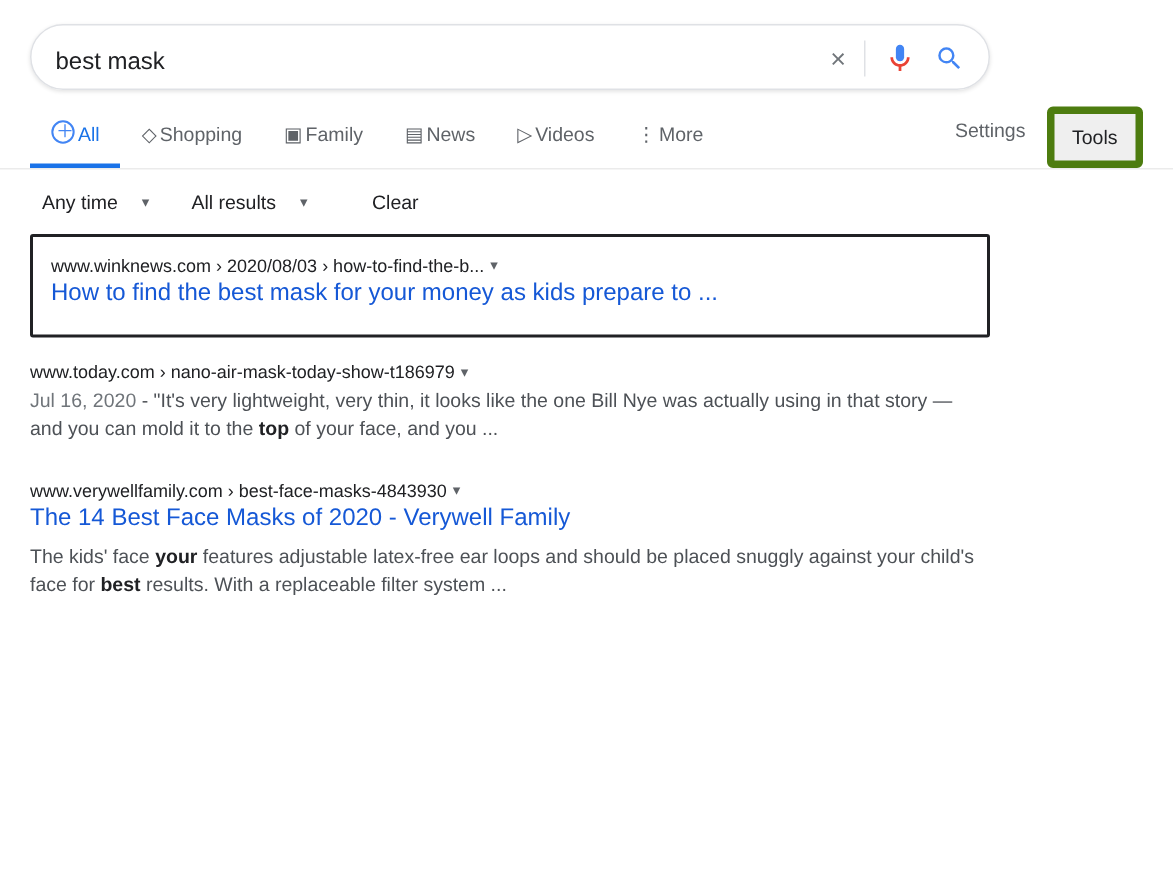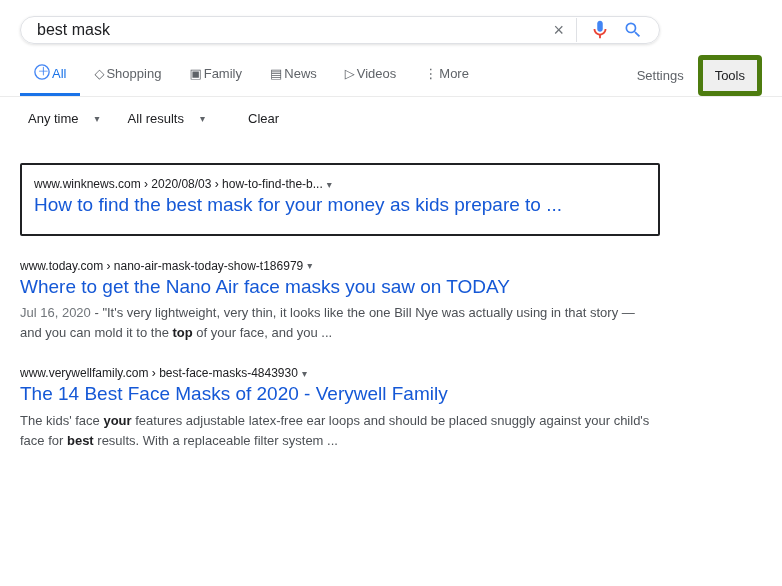--- a/index.html
+++ b/index.html
@@ -11,26 +11,26 @@
     }
 
     
     .search-bar-container {
       padding: 16px 20px 10px 20px;
       display: flex;
       align-items: center;
     }
     .search-bar {
       display: flex;
-      align-items: center;
+      align-items: flex-end;
       border: 1px solid #dfe1e5;
       border-radius: 24px;
       padding: 8px 16px;
       width: 640px;
-      height: 28px;
+      height: 44px;
       box-shadow: 0 1px 3px rgba(0,0,0,0.12);
     }
     .search-input {
       border: none;
       outline: none;
       font-size: 16px;
       flex: 1;
       color: #202124;
     }
     .search-icons {
@@ -72,21 +72,20 @@
     .nav-tab.active {
       color: #1a73e8;
       border-bottom: 3px solid #1a73e8;
     }
     .nav-tab-icon {
       font-size: 13px;
     }
     .nav-right {
       margin-left: auto;
       display: flex;
-      align-items: center;
       gap: 4px;
     }
     .nav-settings {
       font-size: 13px;
       color: #5f6368;
       cursor: pointer;
       padding: 8px 10px;
     }
     .nav-tools {
       font-size: 13px;
@@ -130,21 +129,20 @@
 
     
     .results-container {
       padding: 0 20px;
     }
 
     
     .result-card {
       margin-bottom: 24px;
       max-width: 640px;
-      margin-top: 23px;
     }
     .result-card.highlighted {
       border: 2px solid #202124;
       padding: 12px;
       border-radius: 2px;
       margin-bottom: 16px;
     }
 
     .result-url-row {
       display: flex;
@@ -155,21 +153,21 @@
     .result-url {
       font-size: 12px;
       color: #202124;
     }
     .result-url-caret {
       font-size: 10px;
       color: #5f6368;
       cursor: pointer;
     }
     .result-title {
-      font-size: 19px;
+      font-size: 16px;
       color: #1558d6;
       text-decoration: none;
       cursor: pointer;
       line-height: 1.3;
       display: block;
       margin-bottom: 4px;
     }
     .result-snippet {
       font-size: 13px;
       color: #4d5156;
@@ -266,21 +264,20 @@
       <span class="result-url-caret">▾</span>
     </div>
     <a class="result-title">How to find the best mask for your money as kids prepare to ...</a>
   </div>
 
   <div class="result-card">
     <div class="result-url-row">
       <span class="result-url">www.today.com › nano-air-mask-today-show-t186979</span>
       <span class="result-url-caret">▾</span>
     </div>
-    <a class="result-title">Where to get the Nano Air face masks you saw on TODAY</a>
     <div class="result-snippet">
       <span class="time-label">Jul 16, 2020</span><span> - "It's very lightweight, very thin, it looks like the one Bill Nye was actually using in that story — and you can mold it to the <span class="bold">top</span> of your face, and you ...</span>
     </div>
   </div>
 
   <div class="result-card">
     <div class="result-url-row">
       <span class="result-url">www.verywellfamily.com › best-face-masks-4843930</span>
       <span class="result-url-caret">▾</span>
     </div>

